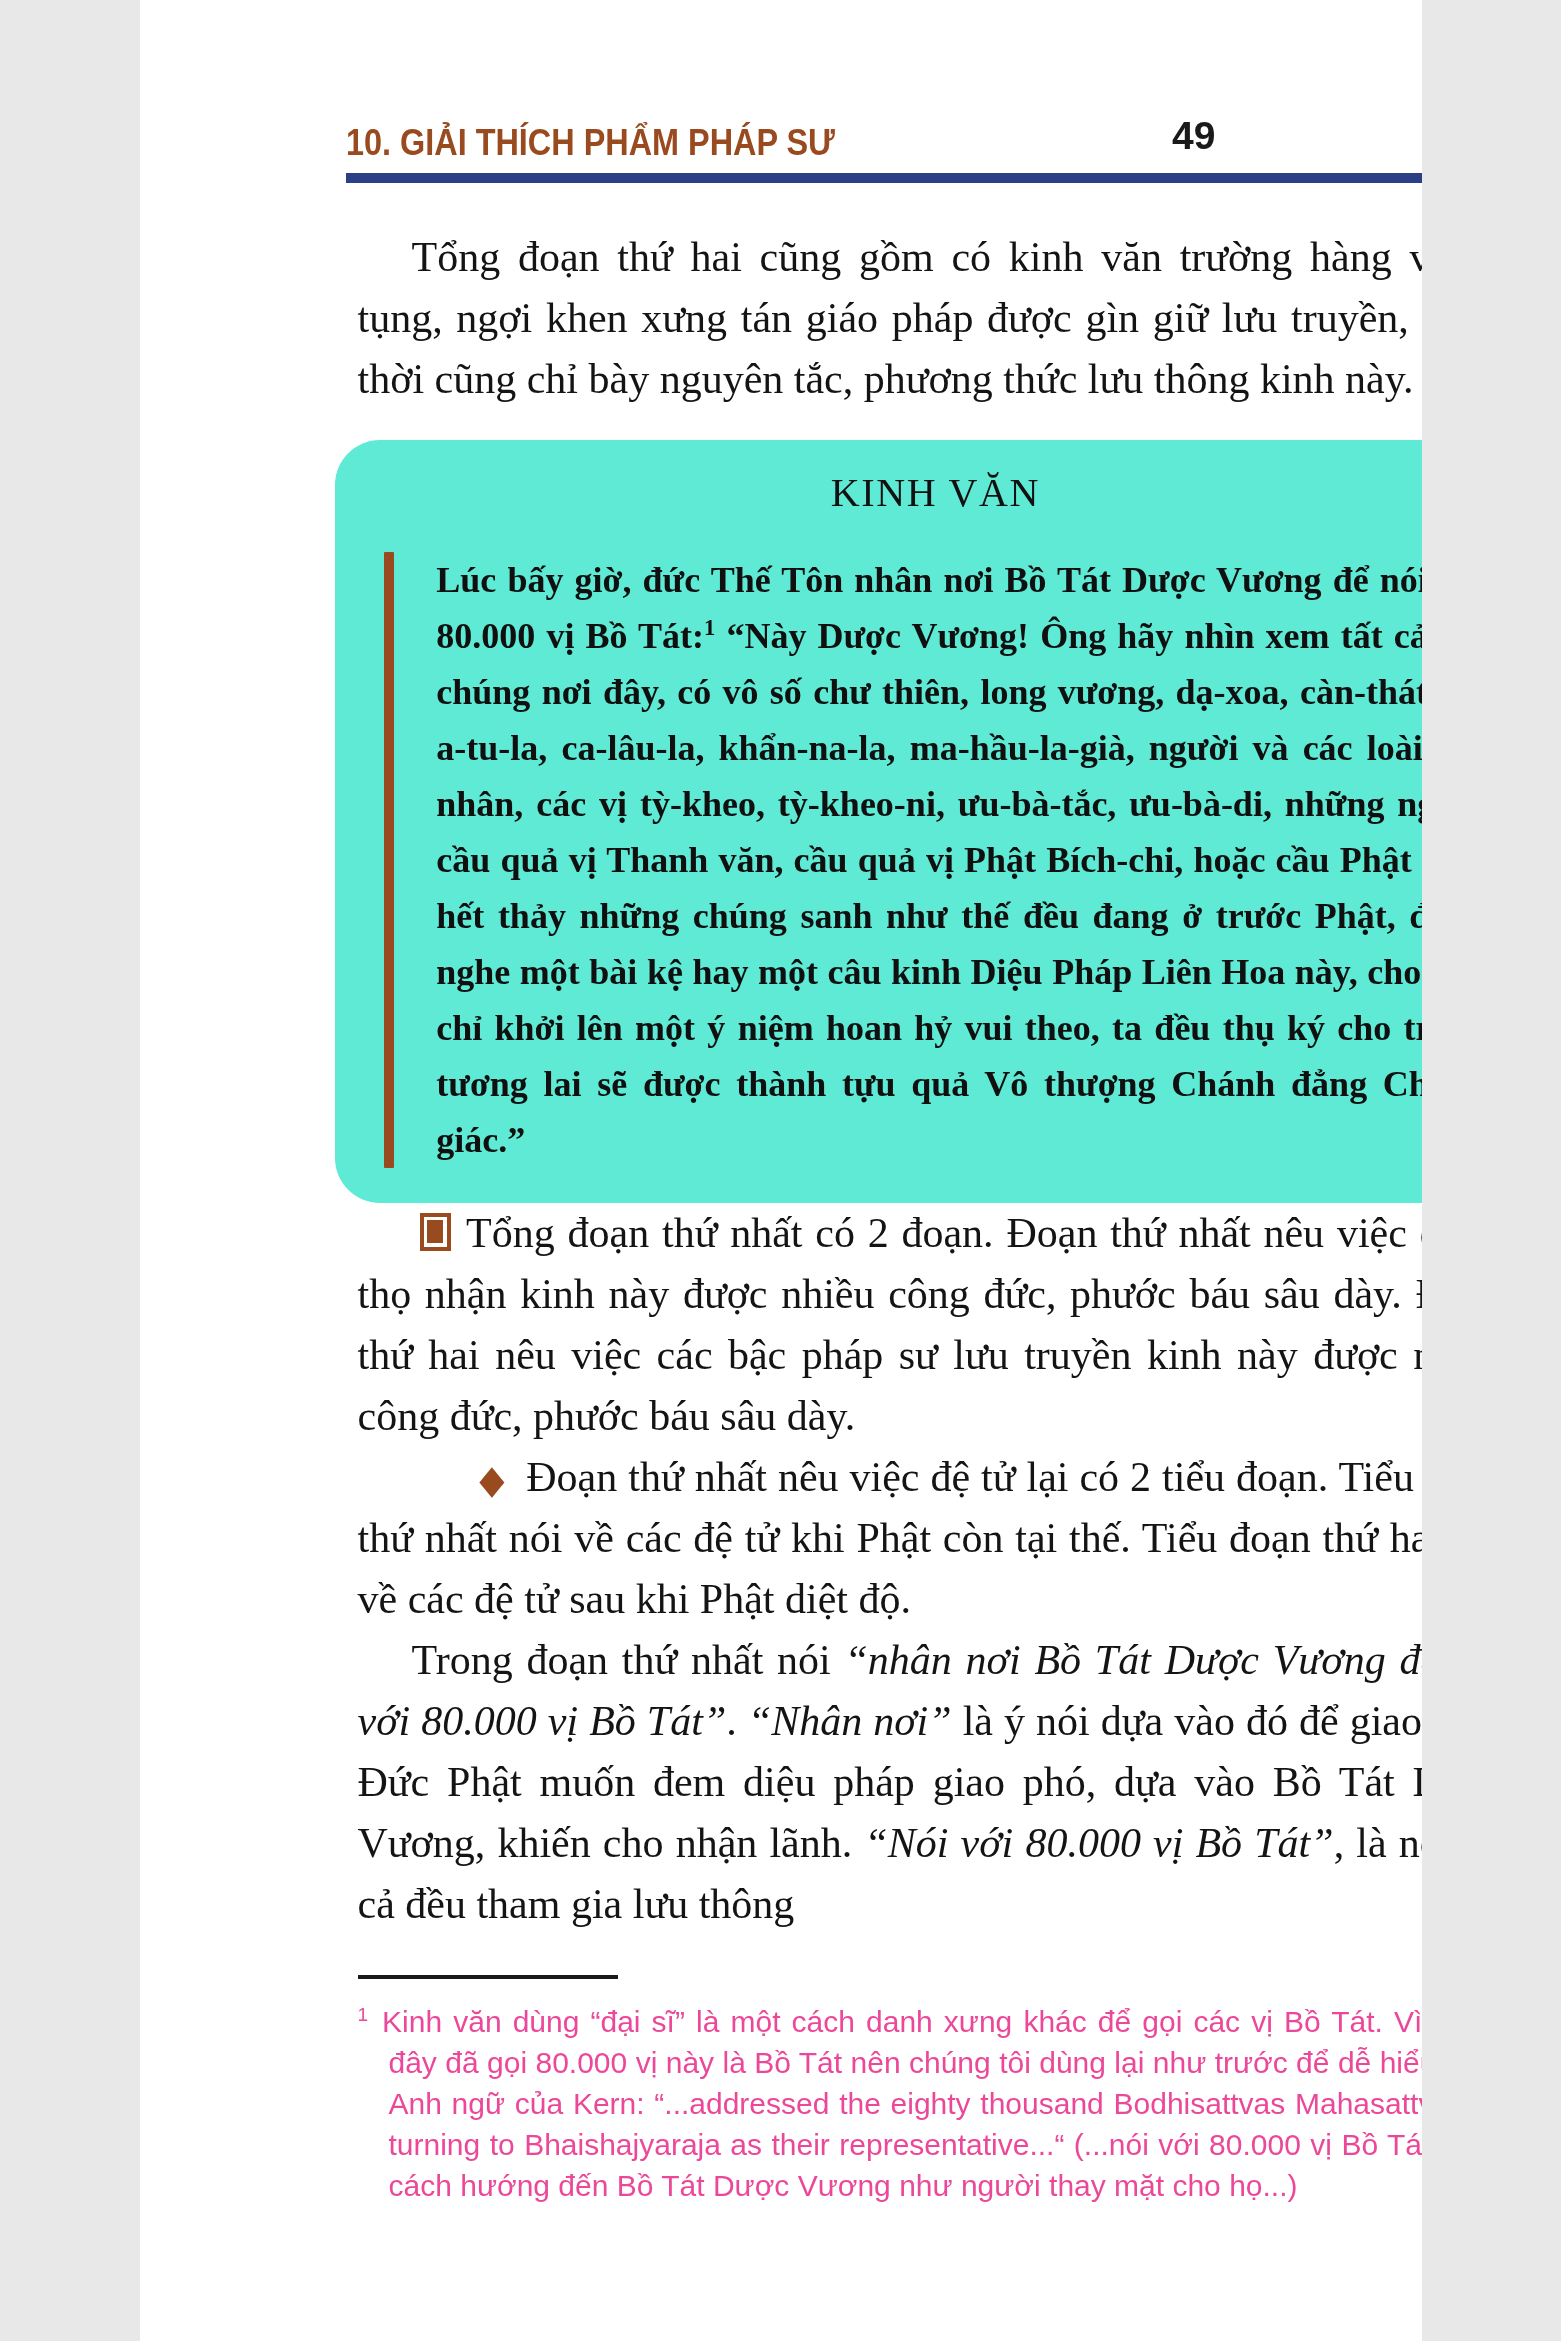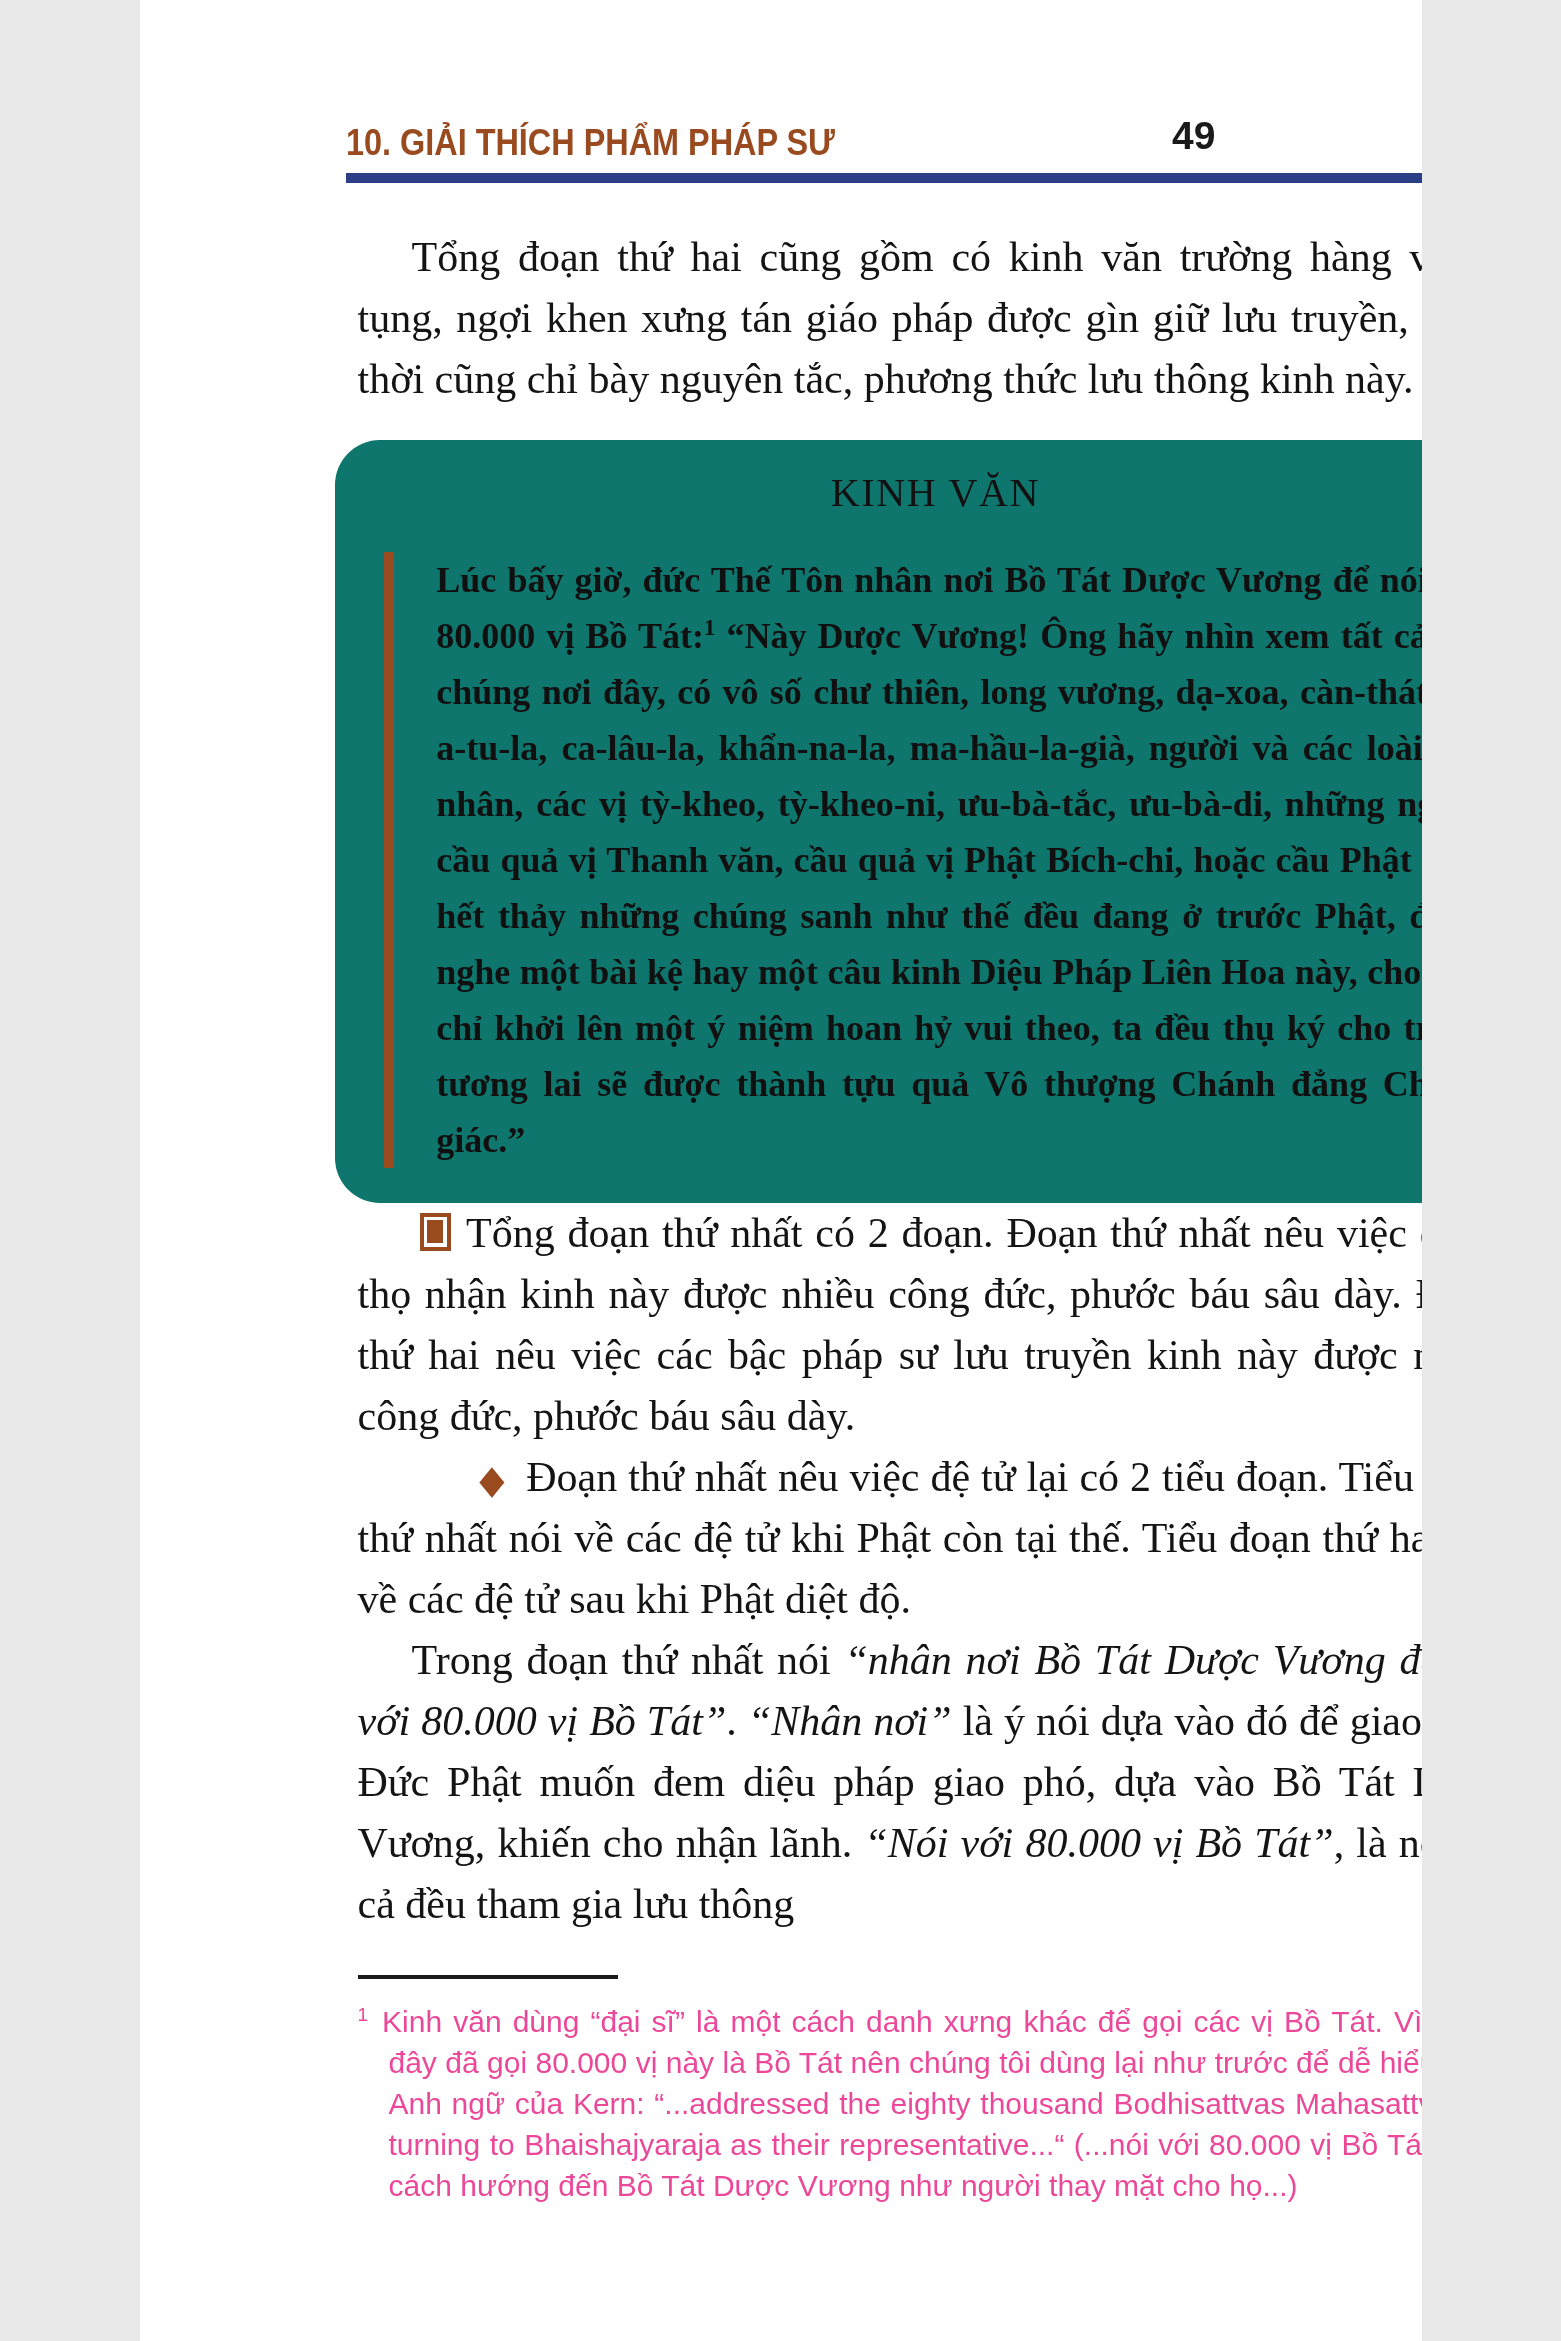--- a/index.html
+++ b/index.html
@@ -37,21 +37,21 @@
     margin:0;font-size:42px;line-height:61px;
     text-align:justify;color:#141414;
   }
   .indent1{text-indent:54px;}
   .indent2{text-indent:62px;}
   .mt1{margin-top:36px;}
   .mt2{margin-top:29.5px;}
   
   .kinh-box{
     margin:29.5px 0 0 -22.6px;width:1195px;box-sizing:border-box;
-    background:#0f766e;border-radius:45px;
+    background:#5eead4;border-radius:45px;
     padding:22.6px 43px 35px 49px;
   }
   .kinh-title{
     text-align:center;font-size:40px;letter-spacing:1.7px;
     margin:7px 0 36px 0;color:#111;font-weight:normal;
   }
   .quote-wrap{display:flex;justify-content:flex-end;}
   .quote-bar{
     flex:0 0 10.4px;background:#9a4a1f;margin-right:42px;
     border-radius:0.9px;

